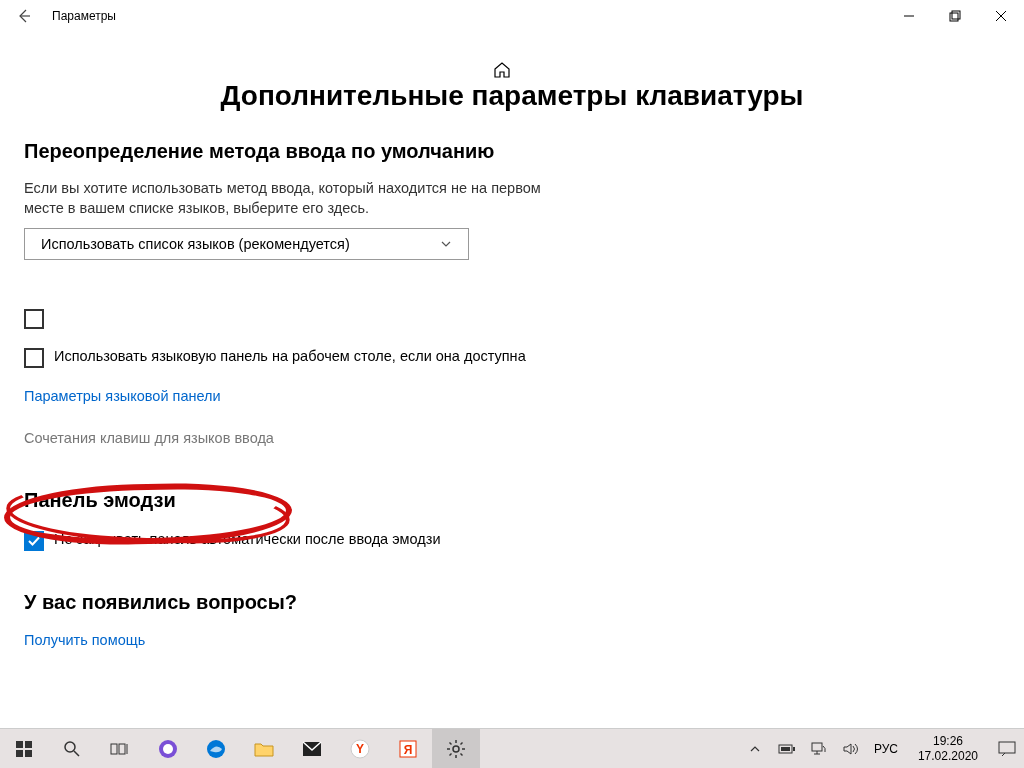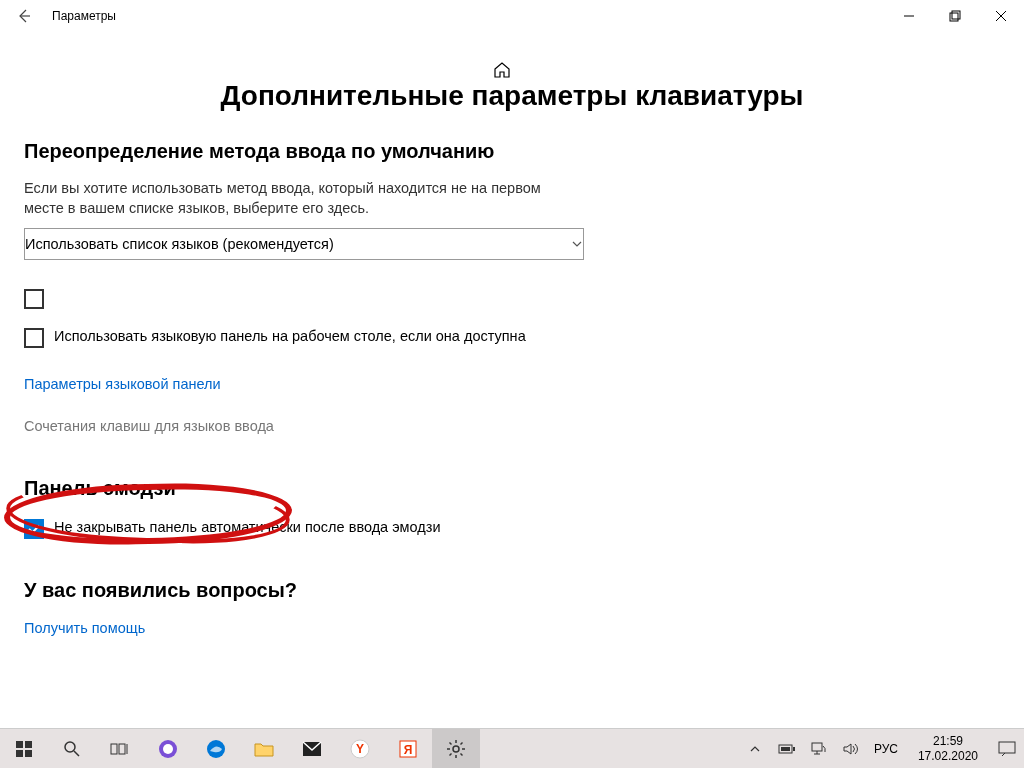--- a/index.html
+++ b/index.html
@@ -15,30 +15,30 @@
 
   
   .content { padding: 10px 24px 0 24px; }
   .header-row { display: flex; align-items: center; margin-top: 18px; margin-bottom: 28px; flex-direction: column; }
   .home-icon { width: 20px; height: 20px; margin-right: 20px; }
   .page-title { font-size: 28px; font-weight: 600; letter-spacing: 0; }
 
   .section-title { font-size: 20px; font-weight: 600; margin: 0 0 16px 0; }
   .section-desc { font-size: 14.5px; color: #333; margin: 0 0 10px 0; max-width: 540px; line-height: 1.35; }
 
-  .dropdown { width: 560px; height: 32px; border: 1px solid #999; display: flex; align-items: center; padding: 0 0; margin-bottom: 28px; }
+  .dropdown { width: 445px; height: 32px; border: 1px solid #999; display: flex; align-items: center; padding: 0 16px; margin-bottom: 48px; }
   .dropdown-label { flex: 1; font-size: 14.5px; }
   .chevron { width: 12px; height: 12px; }
 
   .checkbox-row { display: flex; align-items: flex-start; margin: 18px 0; max-width: 540px; }
   .checkbox { width: 20px; height: 20px; border: 2px solid #333; flex-shrink: 0; margin-right: 10px; margin-top: 1px; display: flex; align-items: center; justify-content: center; }
   .checkbox.checked { background: #0078d7; border-color: #0078d7; }
   .checkbox-label { font-size: 14.5px; line-height: 1.35; }
 
-  .link { color: #0066cc; font-size: 14.5px; display: inline-block; margin-top: 10px; cursor: pointer; }
+  .link { color: #0066cc; font-size: 14.5px; display: inline-block; margin-top: 2px; cursor: pointer; }
   .link-grey { color: #777; font-size: 14.5px; display: inline-block; cursor: pointer; }
 
   
   .red-circle {
     position: absolute;
     left: 4px; top: 484px;
     width: 288px; height: 60px;
     border: 6px solid #d01010;
     border-radius: 50% / 55%;
     transform: rotate(-1.5deg);
@@ -240,21 +240,21 @@
       </div>
       <div class="tray-icon">
         <svg width="16" height="14">
             <path d="M1 5 H4 L8 2 V12 L4 9 H1 Z" fill="none" stroke="#333"></path>
             <path d="M10 4 Q13 7 10 10" stroke="#333" fill="none"></path>
             <path d="M12 2 Q17 7 12 12" stroke="#333" fill="none"></path>
           </svg>
       </div>
       <span style="font-size:12px;">РУС</span>
       <div class="clock">
-        <div>21:59</div>
+        <div>19:26</div>
         <div>17.02.2020</div>
       </div>
       <div class="tray-icon">
         <svg width="18" height="16">
             <rect x="1" y="1" width="16" height="11" stroke="#333" fill="none"></rect>
             <path d="M7 12 L4 15 L7 12" stroke="#333" fill="none"></path>
           </svg>
       </div>
     </div>
   </div>

